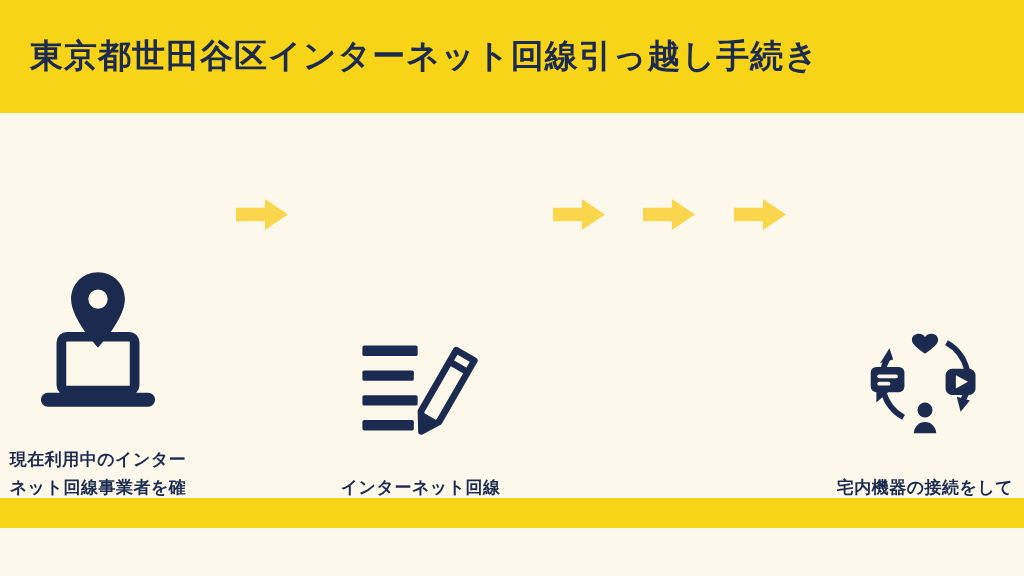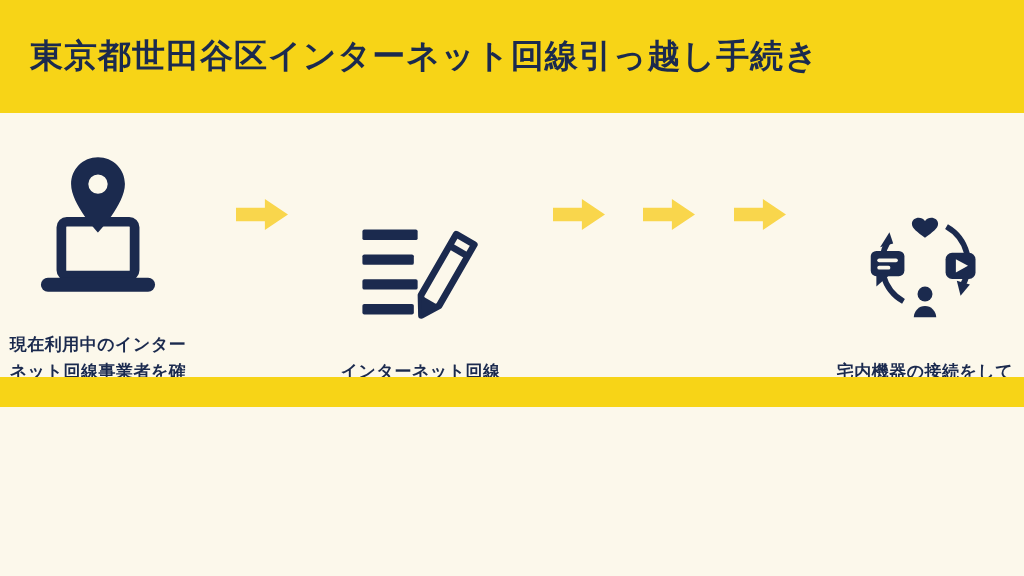--- a/index.html
+++ b/index.html
@@ -2,21 +2,21 @@
 <html><head>
 <meta charset="utf-8">
 <style>
   html,body{margin:0;padding:0;}
   body{
     width:1024px;height:576px;overflow:hidden;
     background:#FCF8EB;
     font-family:"Liberation Sans","DejaVu Sans",sans-serif;
     position:relative;
   }
-  .page{width:1024px;height:407px;position:relative;display:flex;flex-direction:column;}
+  .page{width:1024px;height:528px;position:relative;display:flex;flex-direction:column;}
   .header{
     background:#F7D417;
     height:113px;
     display:flex;align-items:center;
     padding:0 30px;
     box-sizing:border-box;
     flex:0 0 auto;
   }
   .header h1{
     margin:0;

